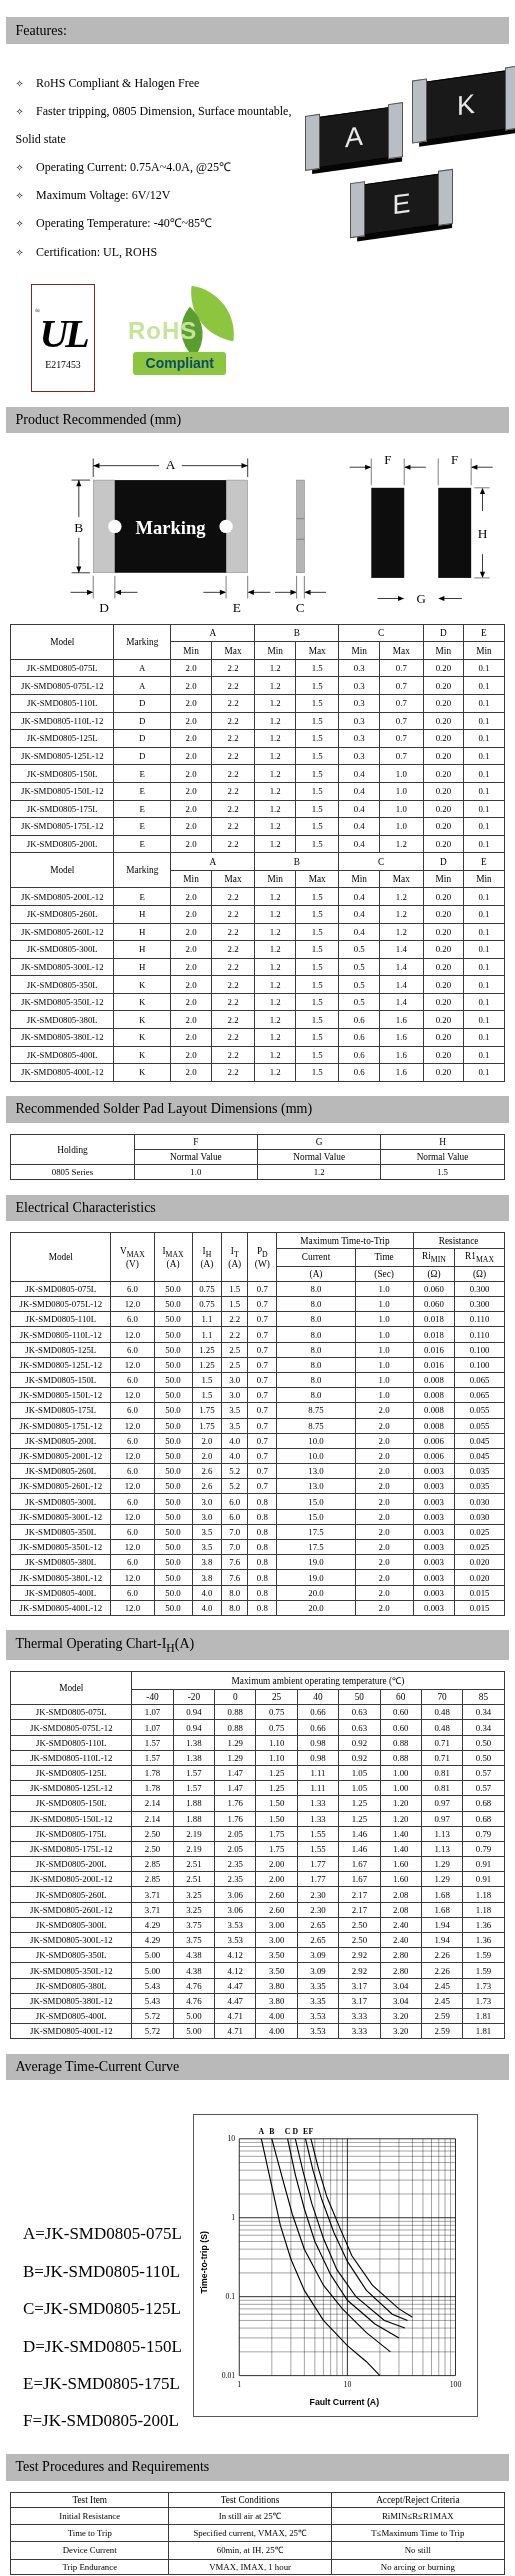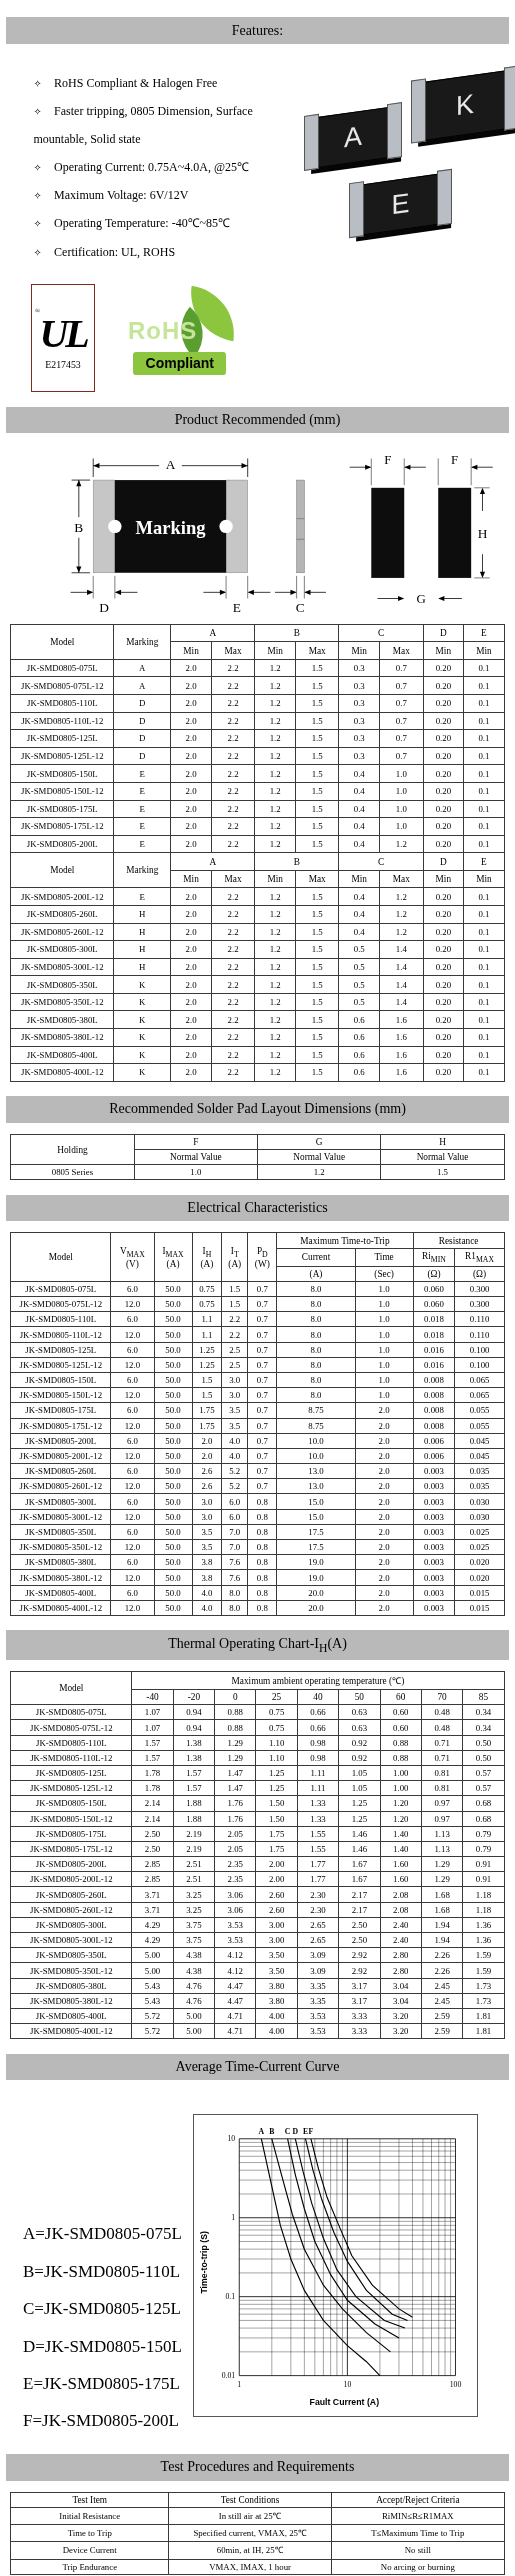--- a/index.html
+++ b/index.html
@@ -1,40 +1,40 @@
 <!DOCTYPE html>
 <html style="font-size:8.2px"><head>
 <meta charset="utf-8">
 <style>
   html,body{margin:0;padding:0;background:#fff;color:#000;}
   body{width:515px;font-family:"Liberation Serif",serif;}
   .page{padding:3.1px 0 20.6px 0;}
-  .bar{background:#b9b9b9;font-size:14px;padding:5.2px 9.3px;margin:14.4px 6.2px 11.3px 6.2px;font-weight:normal;text-align:center;}
-  .sectionpad{padding:0 18px;}
+  .bar{background:#b9b9b9;font-size:14px;padding:5.2px 9.3px;margin:14.4px 6.2px 11.3px 6.2px;font-weight:normal;}
+  .sectionpad{padding:0 0;}
   
   .feat-wrap{display:flex;}
   .features-list{list-style:none;font-size:12px;line-height:2.35;margin:13.4px 0 0 15.5px;padding:0;width:289px;}
   .features-list li::before{content:"✧";margin-right:12.4px;font-size:9.8px;}
   .chips{position:relative;width:206px;height:170px;margin-top:15.5px;}
   .chip{position:absolute;background:#191919;border:0.5px solid #000;display:flex;align-items:center;justify-content:center;color:#e8e8e8;font-family:"Liberation Sans",sans-serif;font-size:27px;box-shadow:3.1px 5.2px 0 #050505;}
   .chip::before,.chip::after{content:"";position:absolute;top:-4.1px;bottom:-2.1px;width:13.4px;background:#b9bec4;border:0.5px solid #555;}
   .chip::before{left:-5.2px;} .chip::after{right:-5.2px;}
   .chip-a{left:4.1px;top:41px;width:88px;height:49px;transform:skewY(-8deg);}
   .chip-k{left:111px;top:5.2px;width:98px;height:57px;transform:skewY(-8deg);}
   .chip-e{left:49px;top:108px;width:93px;height:49px;transform:skewY(-8deg);}
   .logos{display:flex;align-items:center;gap:33px;margin:18.5px 0 5.2px 31px;}
   .ul-box{width:62px;height:106px;border:1.5px solid #7c2c18;display:flex;flex-direction:column;align-items:center;justify-content:center;}
   .ul-mark{font-size:40px;font-weight:bold;font-style:italic;font-family:"Liberation Serif",serif;line-height:1;letter-spacing:-3.1px;}
   .ul-reg{font-size:6.7px;align-self:flex-start;margin-left:3.1px;}
   .ul-num{font-size:9.8px;margin-top:5.2px;}
   .rohs{position:relative;width:118px;height:98px;}
   .rohs-leaf{position:absolute;right:9.3px;top:0;width:49px;height:49px;background:#8cc63f;border-radius:0 49px 0 49px;transform:rotate(8deg);}
   .rohs-leaf2{position:absolute;right:36px;top:25px;width:36px;height:36px;background:#5a9e2f;border-radius:0 36px 0 36px;transform:rotate(40deg);}
   .rohs-text{position:absolute;left:0;top:28px;font-size:24px;font-weight:bold;color:#c7e59a;letter-spacing:1px;font-family:"Liberation Sans",sans-serif;}
-  .rohs-pill{position:absolute;left:5.2px;top:63px;background:#8cc63f;color:#000000;font-family:"Liberation Sans",sans-serif;font-weight:bold;font-size:14px;padding:3.1px 12.4px;border-radius:3.1px;}
+  .rohs-pill{position:absolute;left:5.2px;top:63px;background:#8cc63f;color:#0c4a6e;font-family:"Liberation Sans",sans-serif;font-weight:bold;font-size:14px;padding:3.1px 12.4px;border-radius:3.1px;}
   
   table{border-collapse:collapse;margin:9.3px auto;width:96%;}
   th,td{border:1px solid #3a3a3a;text-align:center;font-size:8.8px;padding:2.1px 2.1px;font-weight:normal;}
   th{font-size:9.3px;}
   .dim-table td,.dim-table th{height:12.4px;}
   
   .tcc-section{display:flex;align-items:center;}
   .tcc-legend{list-style:none;margin:124px 0 0 23px;padding:0;font-size:17px;line-height:2.2;width:170px;}
   .tcc-box{border:0.8px solid #555;margin:5.2px 15.5px 5.2px 0;padding:7.2px 4.1px 2.1px 1px;}
   svg text{font-family:"Liberation Serif",serif;}

